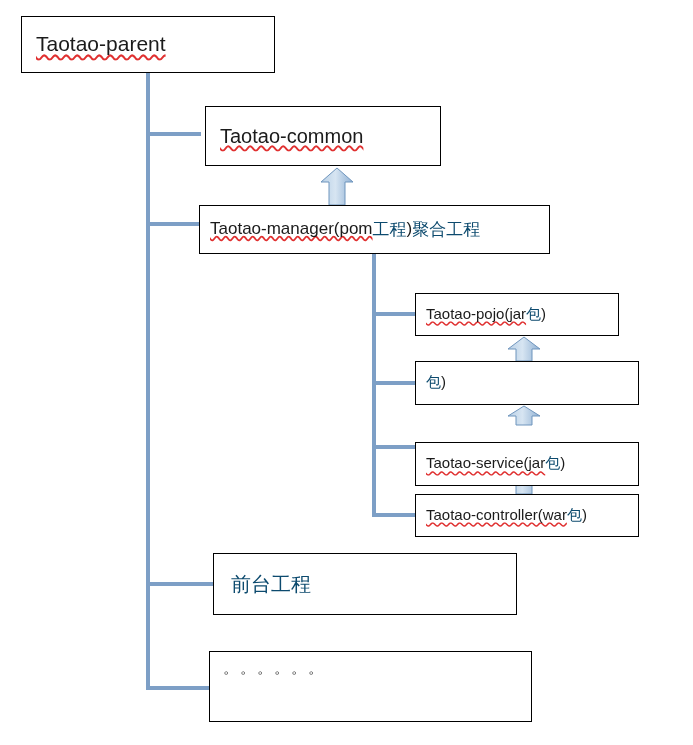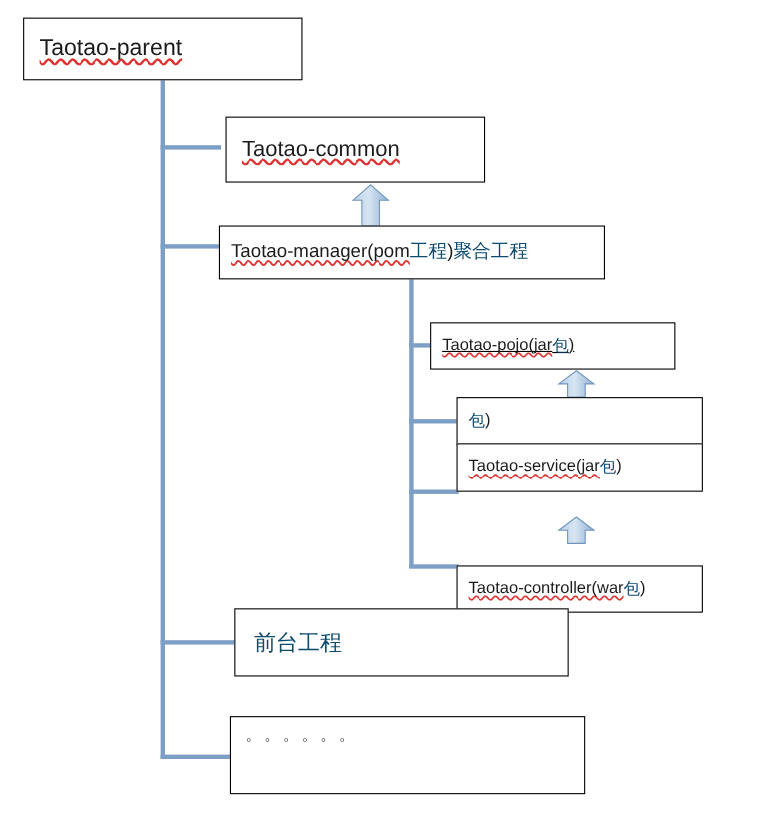--- a/index.html
+++ b/index.html
@@ -53,24 +53,24 @@
   
   .tier-1 .node-label { font-size: 21px; }
   .tier-2 .node-label { font-size: 20px; }
   .tier-3 .node-label { font-size: 17px; }
   .tier-4 .node-label { font-size: 15px; }
 
   
   #node-parent      { left: 21px;  top: 16px;  width: 254px; height: 57px;  padding-left: 14px; }
   #node-common      { left: 205px; top: 106px; width: 236px; height: 60px;  padding-left: 14px; }
   #node-manager     { left: 199px; top: 205px; width: 351px; height: 49px;  padding-left: 10px; }
-  #node-pojo        { left: 391px; top: 293px; width: 223px; height: 43px;  padding-left: 10px; text-decoration: underline; }
+  #node-pojo        { left: 415px; top: 293px; width: 204px; height: 43px;  padding-left: 10px; }
   #node-mapper      { left: 415px; top: 361px; width: 224px; height: 44px;  padding-left: 10px; }
-  #node-service     { left: 415px; top: 403px; width: 224px; height: 44px;  padding-left: 10px; }
-  #node-controller  { left: 415px; top: 494px; width: 224px; height: 43px;  padding-left: 10px; margin-top: 20px; }
+  #node-service     { left: 415px; top: 442px; width: 224px; height: 44px;  padding-left: 10px; }
+  #node-controller  { left: 415px; top: 494px; width: 224px; height: 43px;  padding-left: 10px; }
   #node-frontend    { left: 213px; top: 553px; width: 304px; height: 62px;  padding-left: 17px; }
   #node-ellipsis    { left: 209px; top: 651px; width: 323px; height: 71px;  padding-left: 13px; align-items: flex-start; padding-top: 8px;}
 
   #node-ellipsis .node-label {
     font-size: 15px;
     color: #1b1b1b;
     letter-spacing: 2px;
     font-family: "DejaVu Sans", sans-serif;
   }
 

